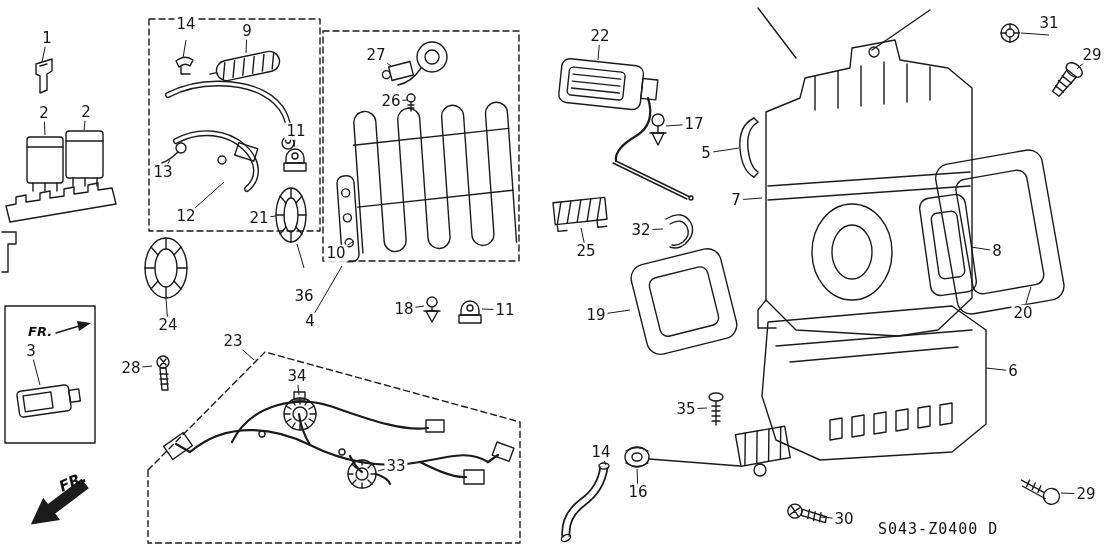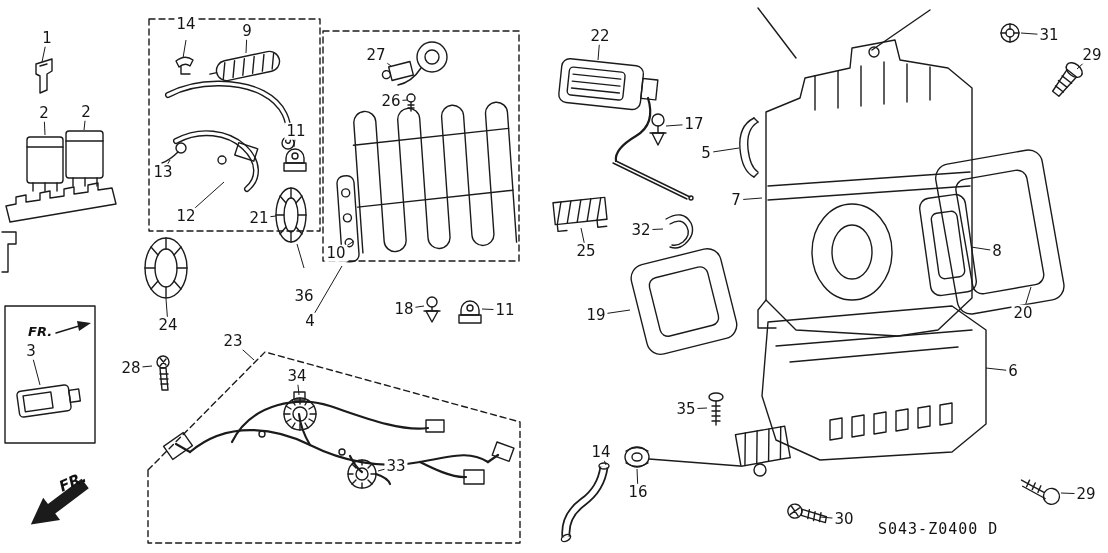--- a/index.html
+++ b/index.html
@@ -358,21 +358,21 @@
       <div class="callout" style="left: 391px; top: 101px;">26</div>
       <div class="callout" style="left: 600px; top: 36px; text-align: center;">22</div>
       <div class="callout" style="left: 694px; top: 124px;">17</div>
       <div class="callout" style="left: 586px; top: 251px;">25</div>
       <div class="callout" style="left: 641px; top: 230px;">32</div>
       <div class="callout" style="left: 596px; top: 315px;">19</div>
       <div class="callout" style="left: 706px; top: 153px;">5</div>
       <div class="callout" style="left: 736px; top: 200px;">7</div>
       <div class="callout" style="left: 997px; top: 251px;">8</div>
       <div class="callout" style="left: 1023px; top: 313px;">20</div>
-      <div class="callout" style="left: 1049px; top: 35px;">31</div>
+      <div class="callout" style="left: 1049px; top: 23px;">31</div>
       <div class="callout" style="left: 1092px; top: 55px;">29</div>
       <div class="callout" style="left: 1013px; top: 371px;">6</div>
       <div class="callout" style="left: 686px; top: 409px;">35</div>
       <div class="callout" style="left: 844px; top: 519px;">30</div>
       <div class="callout" style="left: 1086px; top: 494px;">29</div>
       <div class="callout" style="left: 601px; top: 452px;">14</div>
       <div class="callout" style="left: 638px; top: 492px;">16</div>
       <div class="callout" style="left: 168px; top: 325px;">24</div>
       <div class="callout" style="left: 131px; top: 368px;">28</div>
       <div class="callout" style="left: 233px; top: 341px;">23</div>

